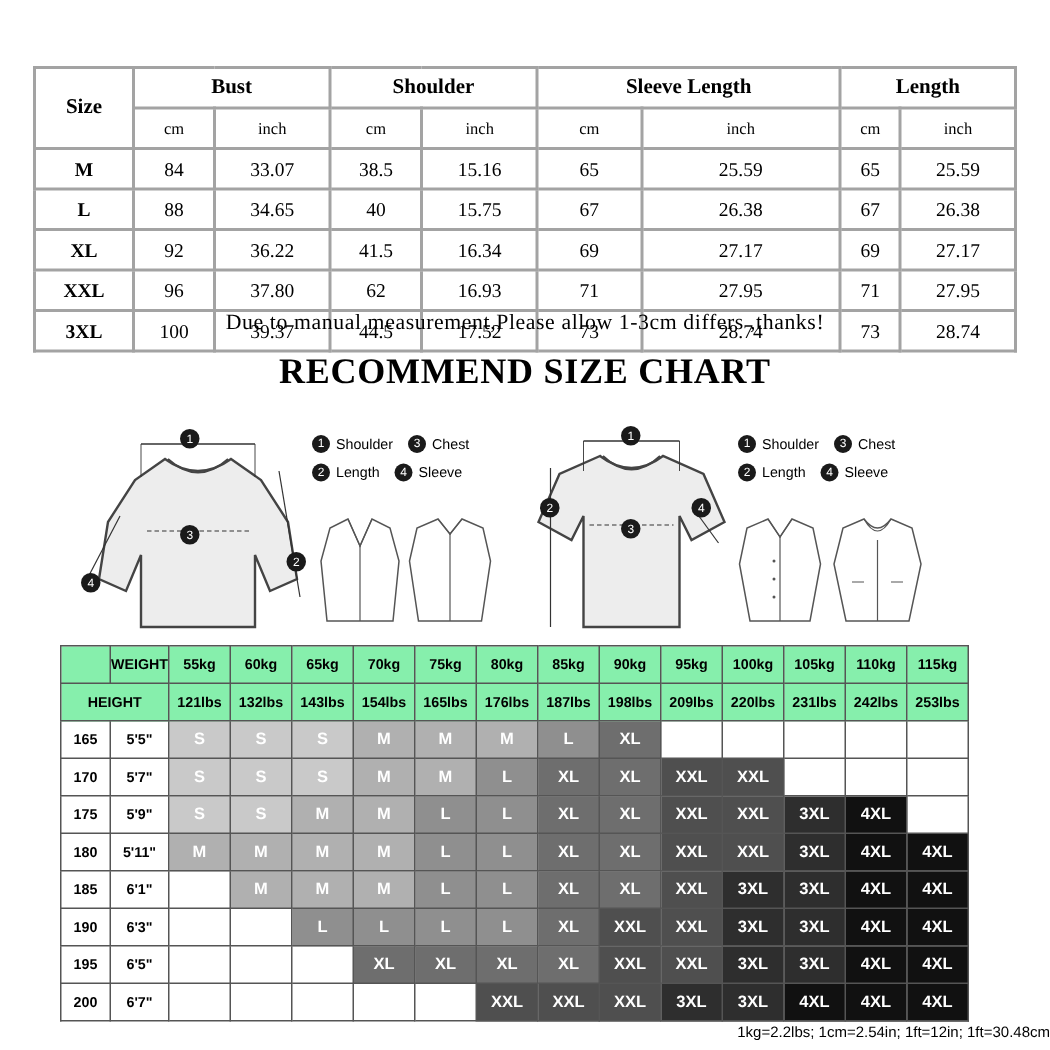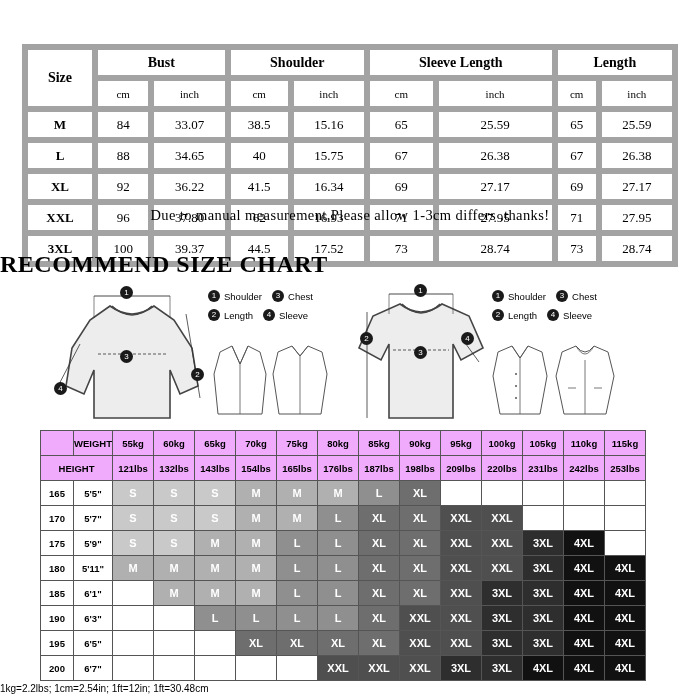--- a/index.html
+++ b/index.html
@@ -24,21 +24,21 @@
   
   .size-table {
     position: absolute;
     left: 22px;
     top: 44px;
     width: 656px;
     border-collapse: collapse;
     font-size: 13px;
   }
   .size-table th, .size-table td {
-    border: 6px solid #a3a3a3;
+    border: 2px solid #a3a3a3;
     text-align: center;
     height: 23px;
     font-weight: normal;
     font-family: "Liberation Serif", serif;
   }
   .size-table .hdr {
     font-weight: bold;
     font-size: 14px;
   }
   .size-table .rowlabel {
@@ -57,23 +57,23 @@
     width: 700px;
     text-align: center;
     font-size: 14.5px;
     letter-spacing: 0.4px;
   }
 
   
   .title {
     position: absolute;
     left: 0;
-    top: 251px;
+    top: 235px;
     width: 700px;
-    text-align: left;
+    text-align: center;
     font-size: 24px;
     font-weight: bold;
     letter-spacing: 0.5px;
   }
 
   
   .illus {
     position: absolute;
     left: 0;
     top: 272px;
@@ -130,21 +130,21 @@
   table.grid td, table.grid th {
     border: 1px solid #555;
     width: 40px;
     height: 24px;
     text-align: center;
     vertical-align: middle;
     font-weight: normal;
     padding: 0;
   }
   table.grid td.corner, table.grid td.hdr {
-    background: #f0abfc;
+    background: #86efac;
     font-weight: bold;
     font-size: 9.5px;
   }
   table.grid td.hcol {
     width: 32px;
     font-weight: bold;
     font-size: 9.5px;
   }
   table.grid td.fcol {
     width: 38px;
@@ -157,21 +157,21 @@
     font-size: 11px;
   }
   table.grid td.empty {
     background: #fff;
   }
   .footer-note {
     position: absolute;
     left: 0;
     top: 683px;
     width: 700px;
-    text-align: left;
+    text-align: right;
     font-size: 10px;
     font-family: "Liberation Sans", sans-serif;
   }
 </style>
 </head>
 <body>
 
 <div class="page">
 
   <table class="size-table">

